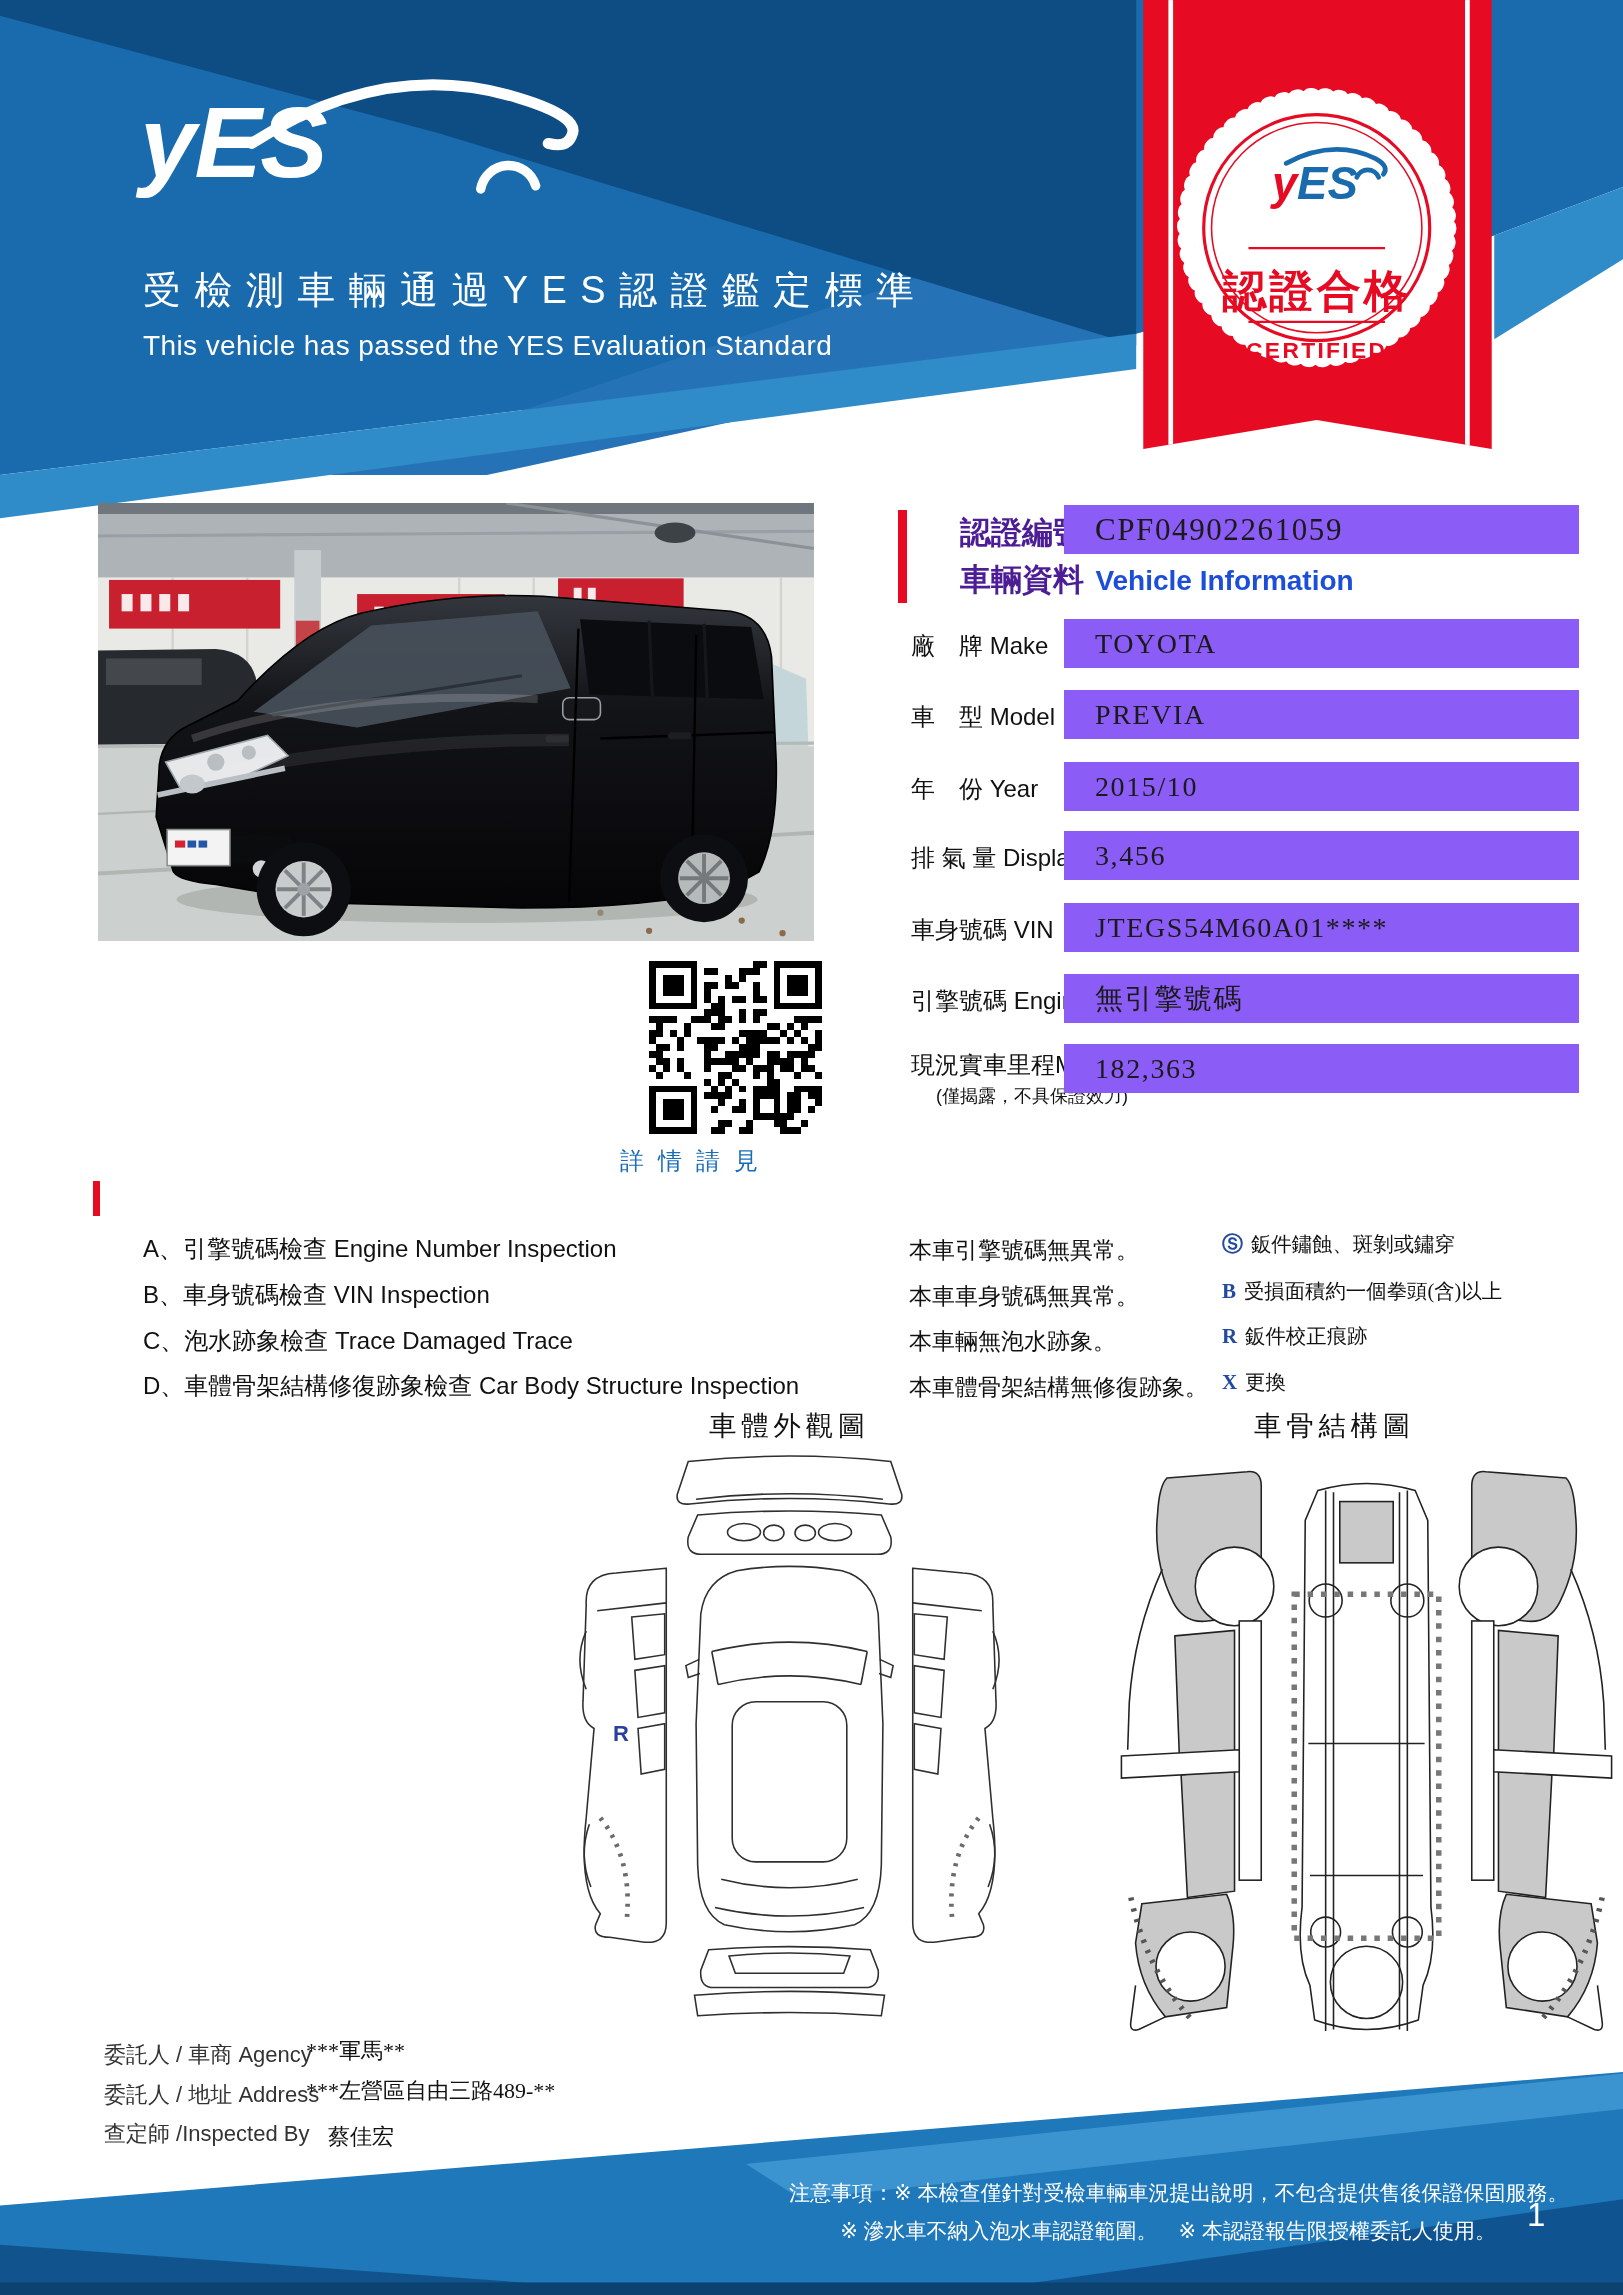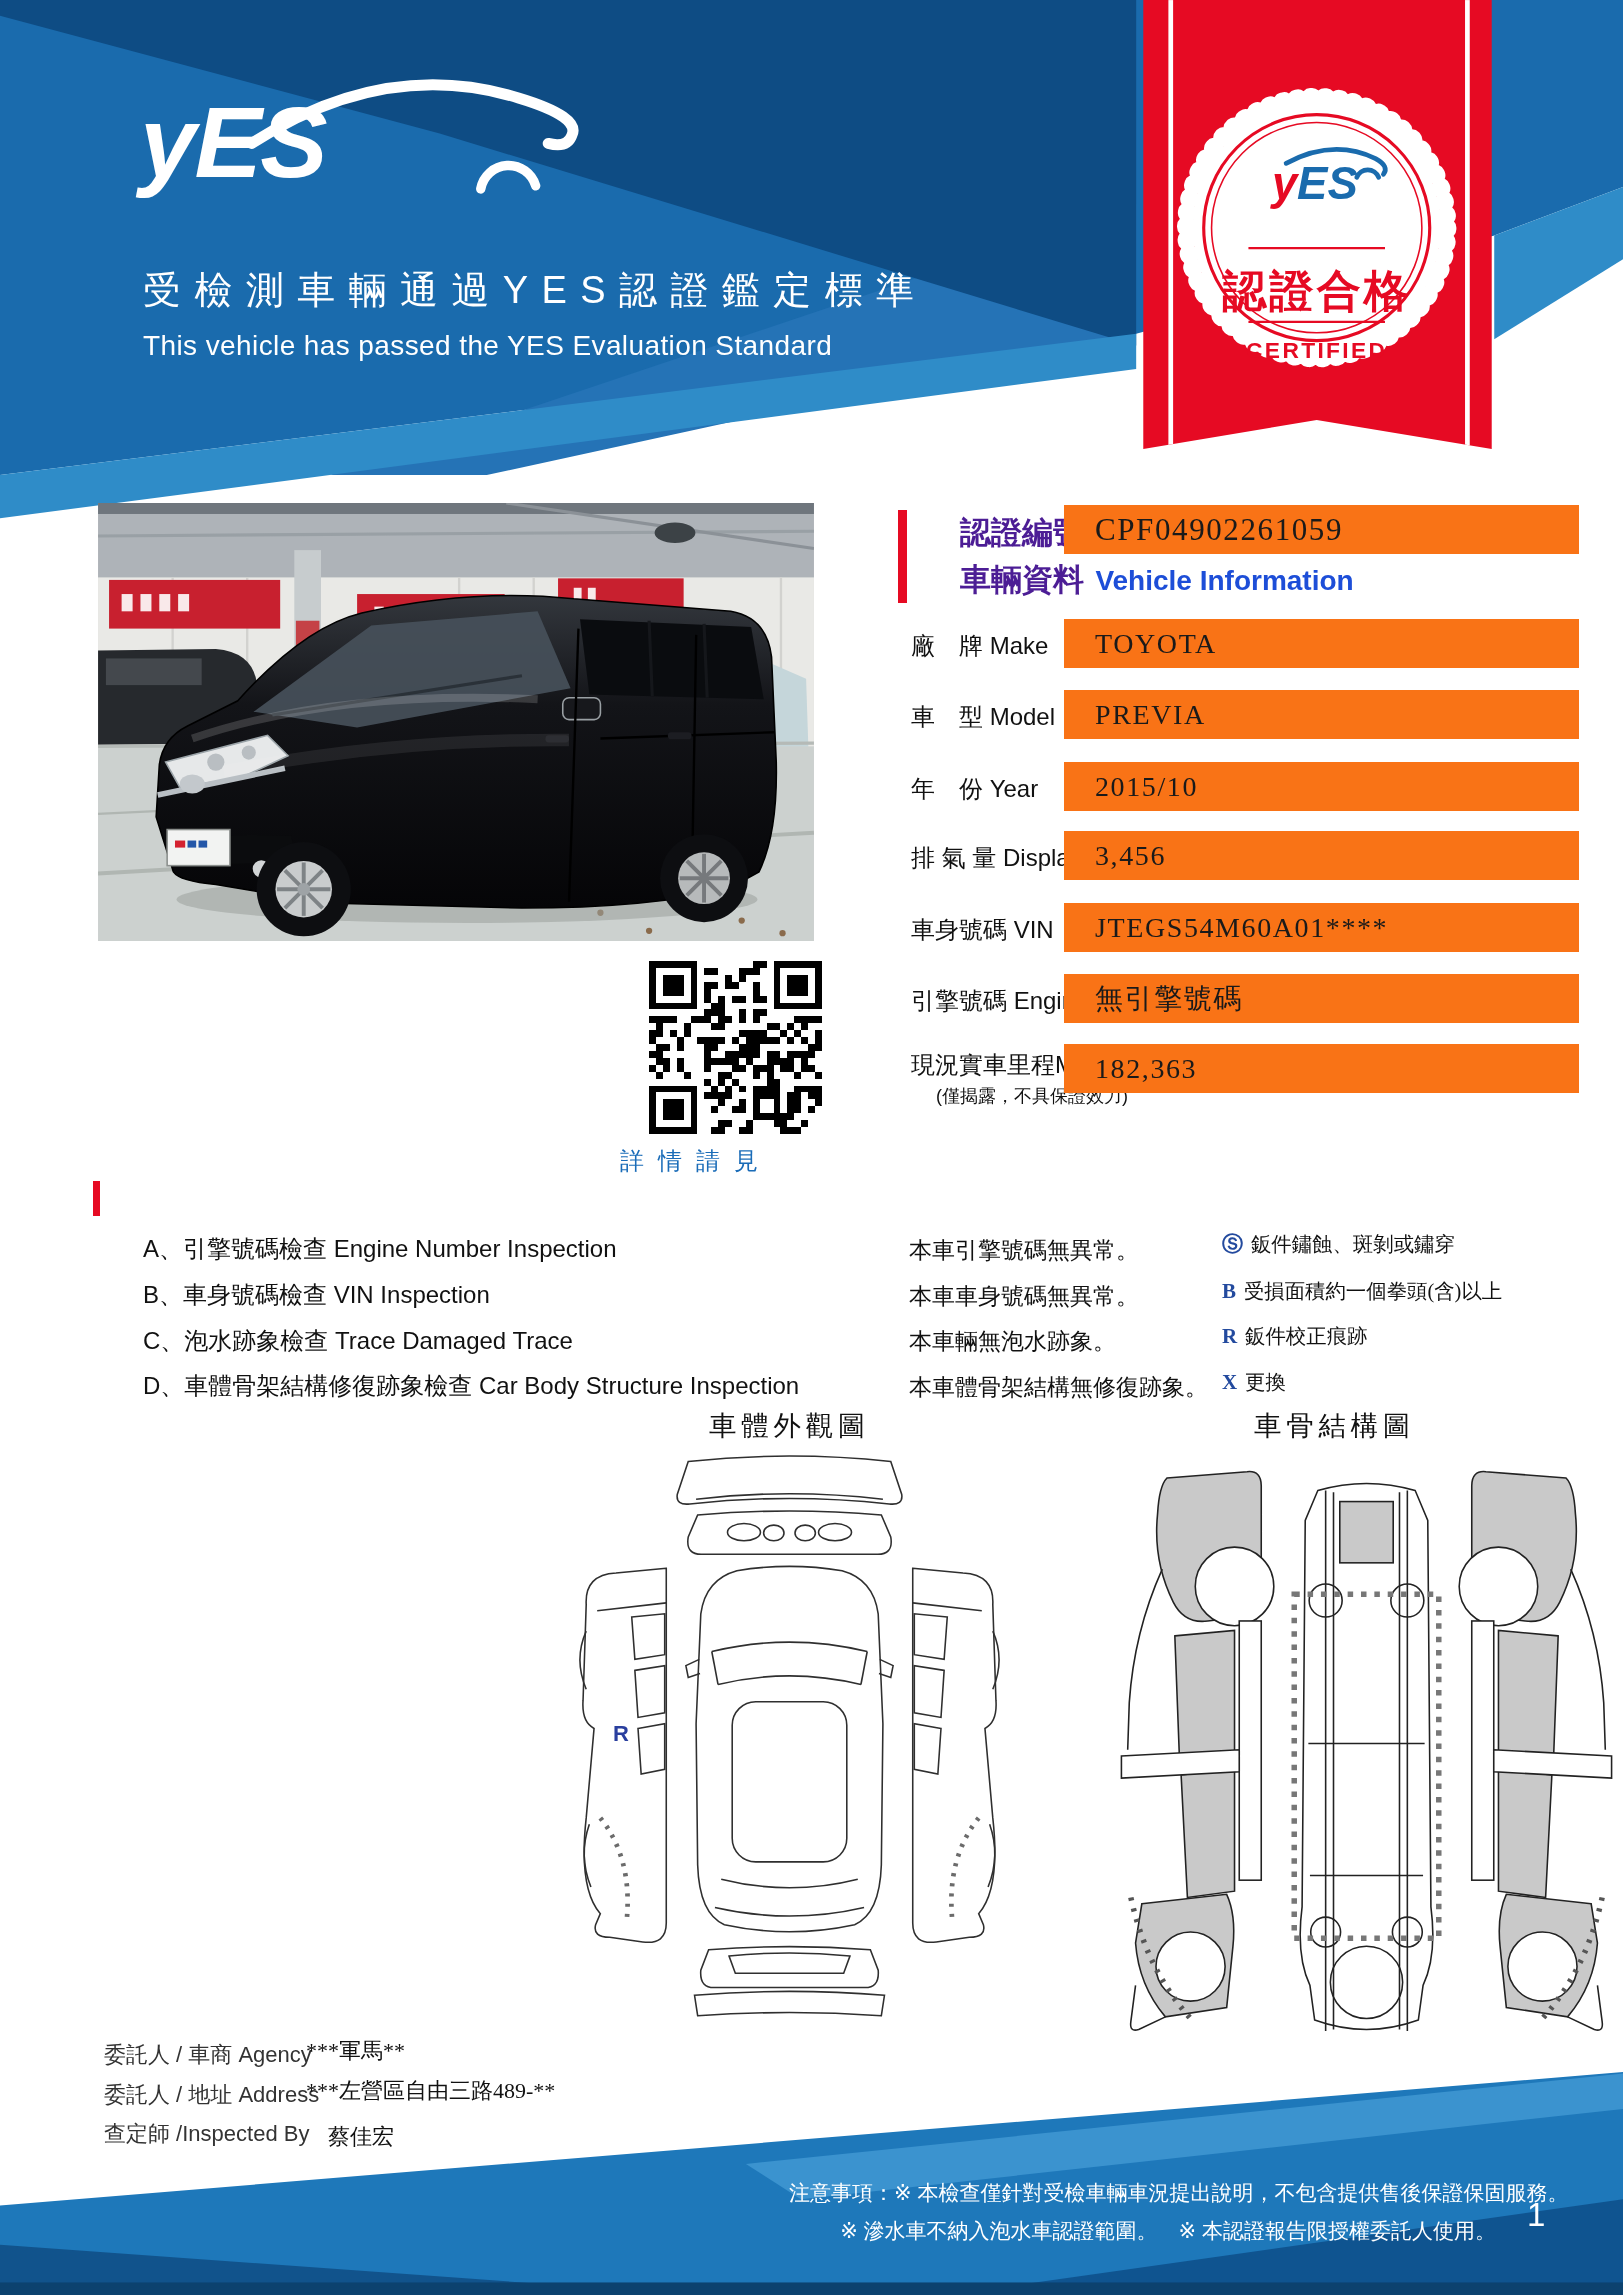--- a/index.html
+++ b/index.html
@@ -9,21 +9,21 @@
   .serif{font-family:"Liberation Serif","DejaVu Serif",serif;}
   
   .hdr-title{font-size:79px;font-weight:bold;color:#fff;letter-spacing:9.4px;white-space:nowrap;}
   .hdr-logo{font-size:101px;font-weight:800;font-style:italic;color:#fff;letter-spacing:-1.6px;}
   .hdr-sub-zh{font-size:38px;color:#fff;letter-spacing:13.4px;white-space:nowrap;}
   .hdr-sub-en{font-size:28px;color:#fff;letter-spacing:0.4px;white-space:nowrap;}
   
   .red-bar{background:#e60a23;}
   .sec-label-zh{font-size:31px;font-weight:bold;color:#4c1d95;white-space:nowrap;padding-left:44px;}
   .sec-label-en{font-size:28px;font-weight:bold;color:#1d4ed8;white-space:nowrap;}
-  .val-box{background:#f97316;width:515px;height:49px;}
+  .val-box{background:#8b5cf6;width:515px;height:49px;}
   .val-text{font-size:28px;letter-spacing:1.6px;line-height:49px;padding-left:31px;color:#1a1a1a;}
   .row-label{font-size:24px;color:#111;white-space:nowrap;}
   .row-note{font-size:18px;color:#111;white-space:nowrap;}
   
   .find-item{font-size:24px;color:#111;white-space:nowrap;}
   .find-result{font-size:23px;color:#111;white-space:nowrap;}
   .legend-line{font-size:20.4px;color:#111;white-space:nowrap;}
   .legend-sym{color:#234a9e;font-weight:bold;font-size:21px;margin-right:7.9px;}
   .diag-title{font-size:27.5px;color:#111;letter-spacing:4.7px;text-align:center;width:251px;}
   .qr-caption{font-size:24px;color:#1a6cb8;letter-spacing:14px;white-space:nowrap;}

